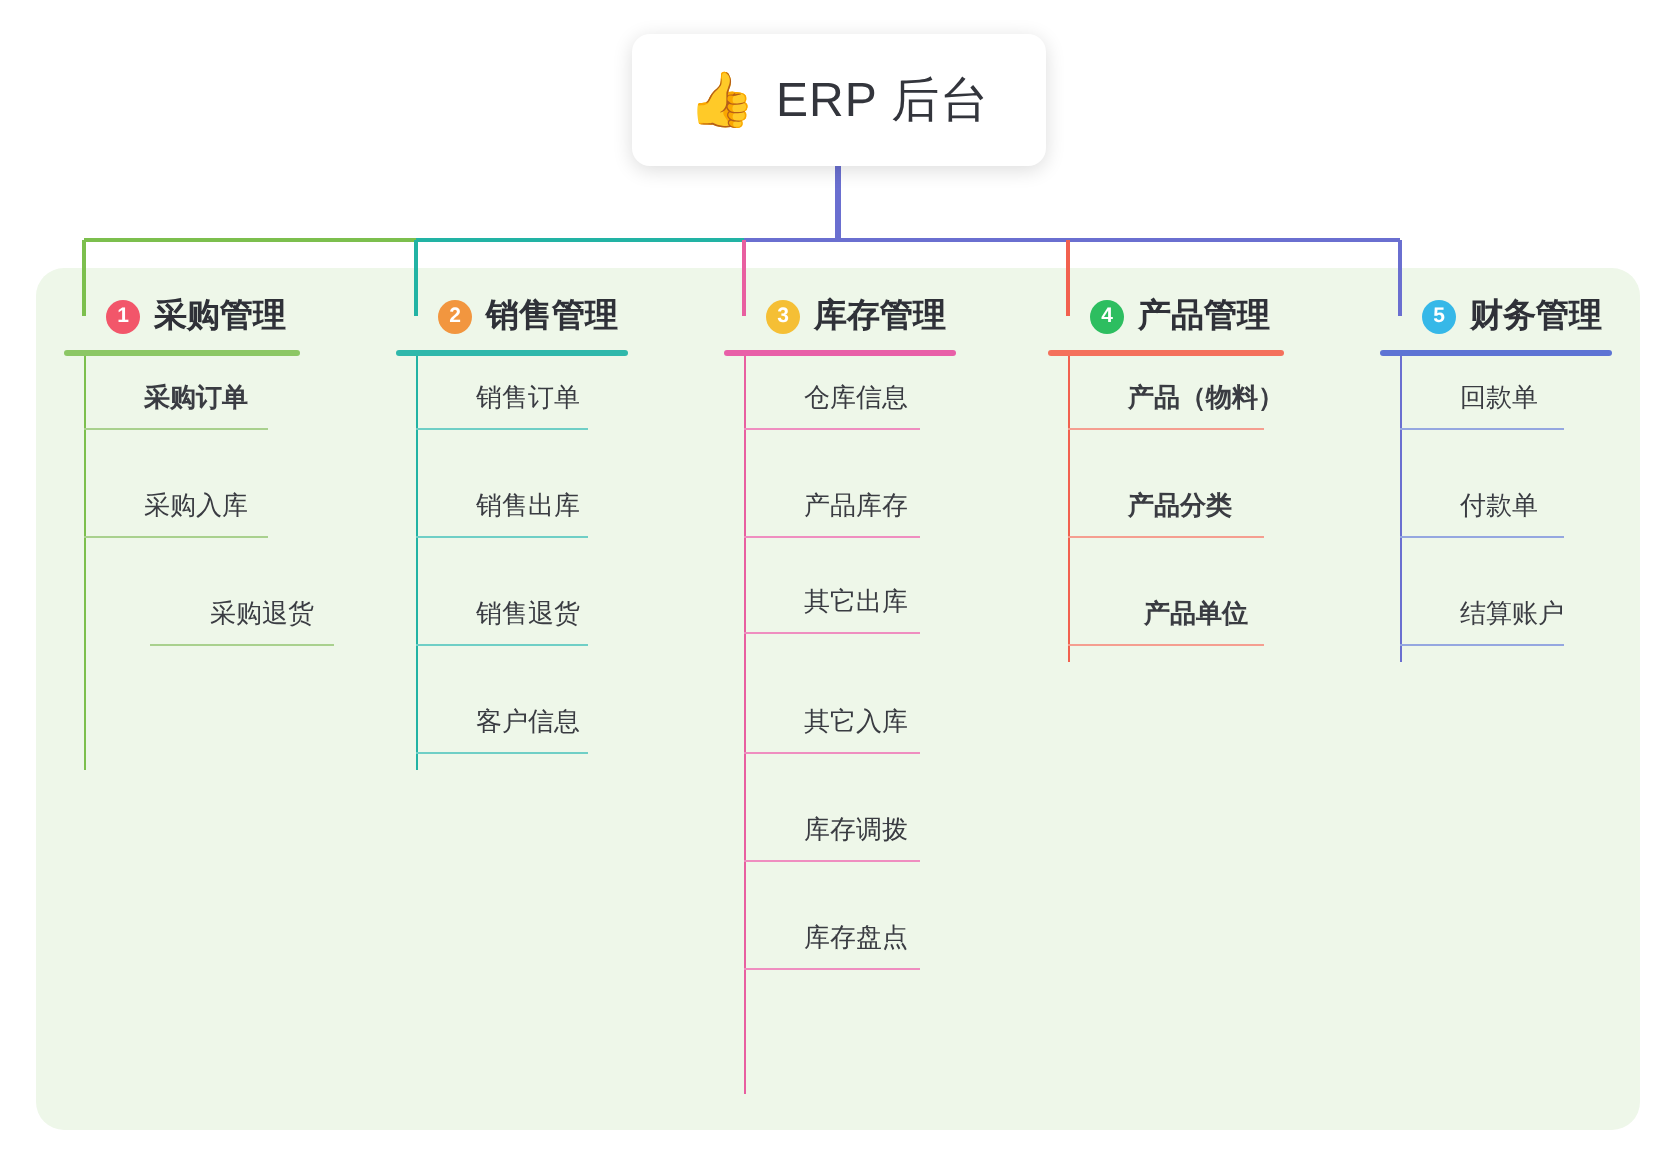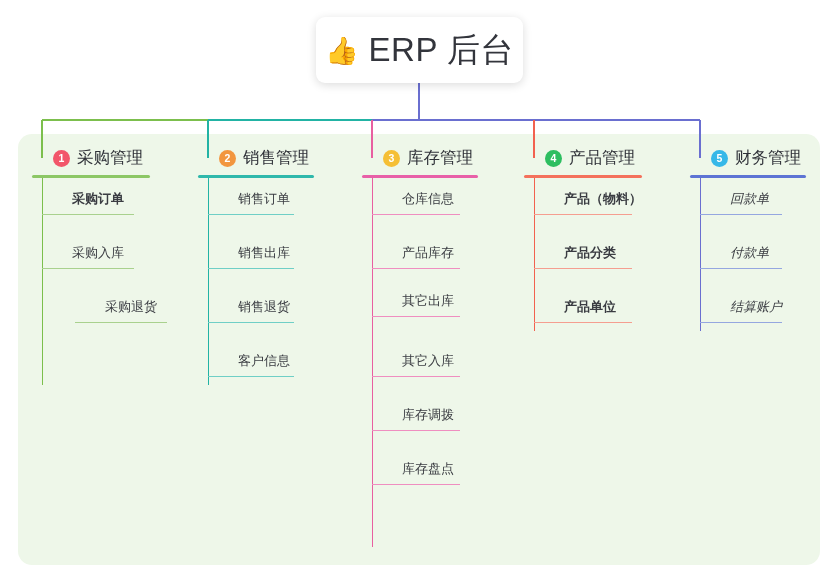--- a/index.html
+++ b/index.html
@@ -24,21 +24,21 @@
     display:flex;align-items:center;justify-content:center;
     gap:10px;
     box-sizing:border-box;
     z-index:5;
   }
   .root-emoji{
     font-size:27px;line-height:1;
     font-family:"DejaVu Sans",sans-serif;
   }
   .root-title{
-    font-size:33px;
+    font-size:24px;
     color:#33353c;
     letter-spacing:.5px;
     white-space:nowrap;
   }
 
   
   .panel{
     position:absolute;
     left:18px;top:134px;
     width:802px;height:431px;
@@ -62,21 +62,21 @@
     box-sizing:border-box;
   }
   .badge{
     width:17px;height:17px;border-radius:50%;
     color:#fff;font-size:10.5px;line-height:17px;
     text-align:center;font-weight:bold;
     flex:0 0 auto;
     font-family:"Liberation Sans",sans-serif;
   }
   .branch-title{
-    font-size:16.5px;color:#2f3138;white-space:nowrap;
+    font-size:16.5px;color:#2f3138;white-space:nowrap;font-weight:bold;
   }
   .head-rule{
     height:2.5px;border-radius:2px;margin-top:5px;
   }
 
   
   .leaves{position:relative;margin-top:0px;}
   .leaf{
     position:relative;
     box-sizing:border-box;
@@ -214,33 +214,33 @@
         <div class="leaves" style="height: 162px; font-weight: bold;">
           <div class="leaf-spine" style="height: 153px; background: rgb(242, 97, 79); left: 10px; top: 0px;"></div>
           <div class="leaf" style="position: absolute; left: 10px; top: 12px;">
             <span class="leaf-text">产品（物料）</span>
             <div class="leaf-rule" style="width: 98px; background: rgb(245, 158, 144);"></div>
           </div>
           <div class="leaf" style="position: absolute; left: 10px; top: 66px;">
             <span class="leaf-text">产品分类</span>
             <div class="leaf-rule" style="width: 98px; background: rgb(245, 158, 144);"></div>
           </div>
-          <div class="leaf" style="position: absolute; left: 10px; top: 120px;">
+          <div class="leaf" style="position: absolute; left: 10px; top: 120px; text-align: center;">
             <span class="leaf-text">产品单位</span>
             <div class="leaf-rule" style="width: 98px; background: rgb(245, 158, 144);"></div>
           </div>
         </div>
       </div>
       <div class="branch" style="left: 690px; top: 146px;">
         <div class="branch-head">
           <span class="badge" style="background: rgb(54, 184, 232);">5</span>
           <span class="branch-title">财务管理</span>
         </div>
         <div class="head-rule" style="width: 116px; background: rgb(93, 116, 212);"></div>
-        <div class="leaves" style="height: 162px; font-style: italic;">
+        <div class="leaves" style="height: 162px;">
           <div class="leaf-spine" style="height: 153px; background: rgb(106, 111, 208); left: 10px; top: 0px;"></div>
           <div class="leaf" style="position: absolute; left: 10px; top: 12px;">
             <span class="leaf-text">回款单</span>
             <div class="leaf-rule" style="width: 82px; background: rgb(149, 167, 224);"></div>
           </div>
           <div class="leaf" style="position: absolute; left: 10px; top: 66px;">
             <span class="leaf-text">付款单</span>
             <div class="leaf-rule" style="width: 82px; background: rgb(149, 167, 224);"></div>
           </div>
           <div class="leaf" style="position: absolute; left: 10px; top: 120px;">

